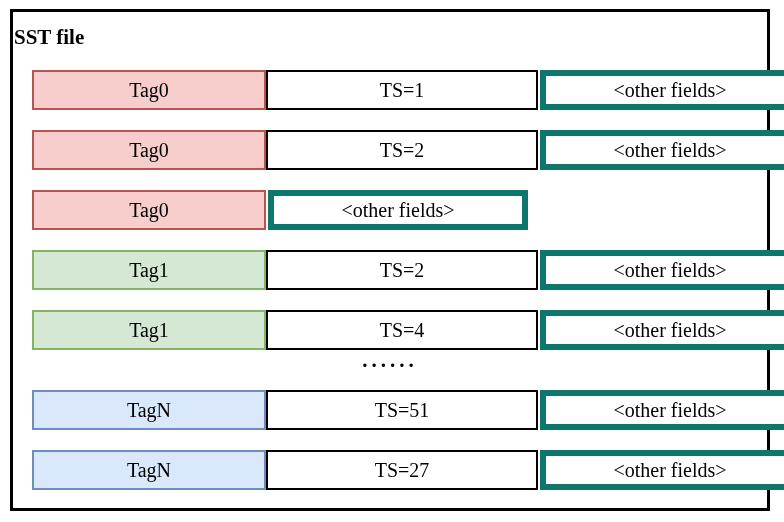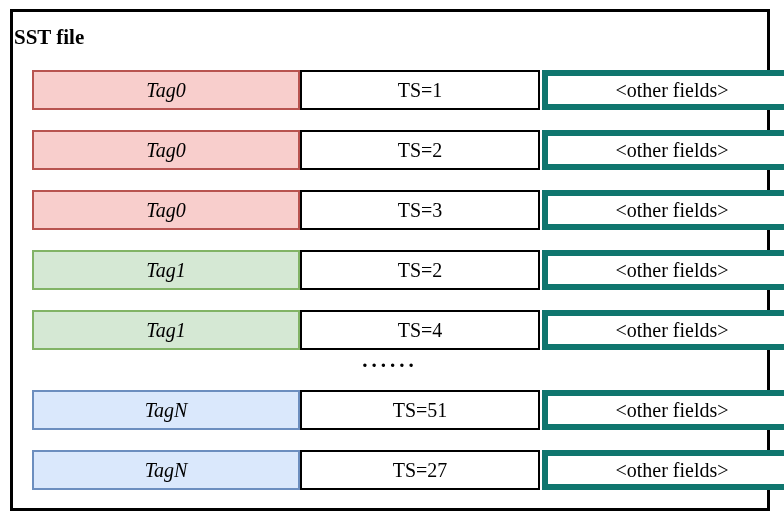--- a/index.html
+++ b/index.html
@@ -42,27 +42,26 @@
   }
   .cell {
     box-sizing: border-box;
     display: flex;
     align-items: center;
     justify-content: center;
     font-size: 20px;
     white-space: nowrap;
   }
   .tag-cell {
-    width: 268px;
+    width: 234px;
     border: 2.5px solid #999999; 
     background: #eeeeee;         
-    font-style: italic;
   }
   .ts-cell {
-    width: 240px;
+    width: 272px;
     border: 2px solid #000000;
     background: #ffffff;
   }
   .other-cell {
     width: 260px;
     margin-left: 2px;
     border: 6px solid #0f766e;
     background: #ffffff;
   }
   .ellipsis-row {
@@ -100,21 +99,20 @@
 </div>
 
 <div class="record-row r1">
   <div class="cell tag-cell" data-fill="diagram.colors.red_fill" data-stroke="diagram.colors.red_border" style="background-color: rgb(248, 206, 204); border-color: rgb(184, 84, 80);">Tag0</div>
   <div class="cell ts-cell">TS=2</div>
   <div class="cell other-cell">&lt;other fields&gt;</div>
 </div>
 
 <div class="record-row r2">
   <div class="cell tag-cell" data-fill="diagram.colors.red_fill" data-stroke="diagram.colors.red_border" style="background-color: rgb(248, 206, 204); border-color: rgb(184, 84, 80);">Tag0</div>
-  <div class="cell ts-cell">TS=3</div>
   <div class="cell other-cell">&lt;other fields&gt;</div>
 </div>
 
 <div class="record-row r3">
   <div class="cell tag-cell" data-fill="diagram.colors.green_fill" data-stroke="diagram.colors.green_border" style="background-color: rgb(213, 232, 212); border-color: rgb(130, 179, 102);">Tag1</div>
   <div class="cell ts-cell">TS=2</div>
   <div class="cell other-cell">&lt;other fields&gt;</div>
 </div>
 
 <div class="record-row r4">

